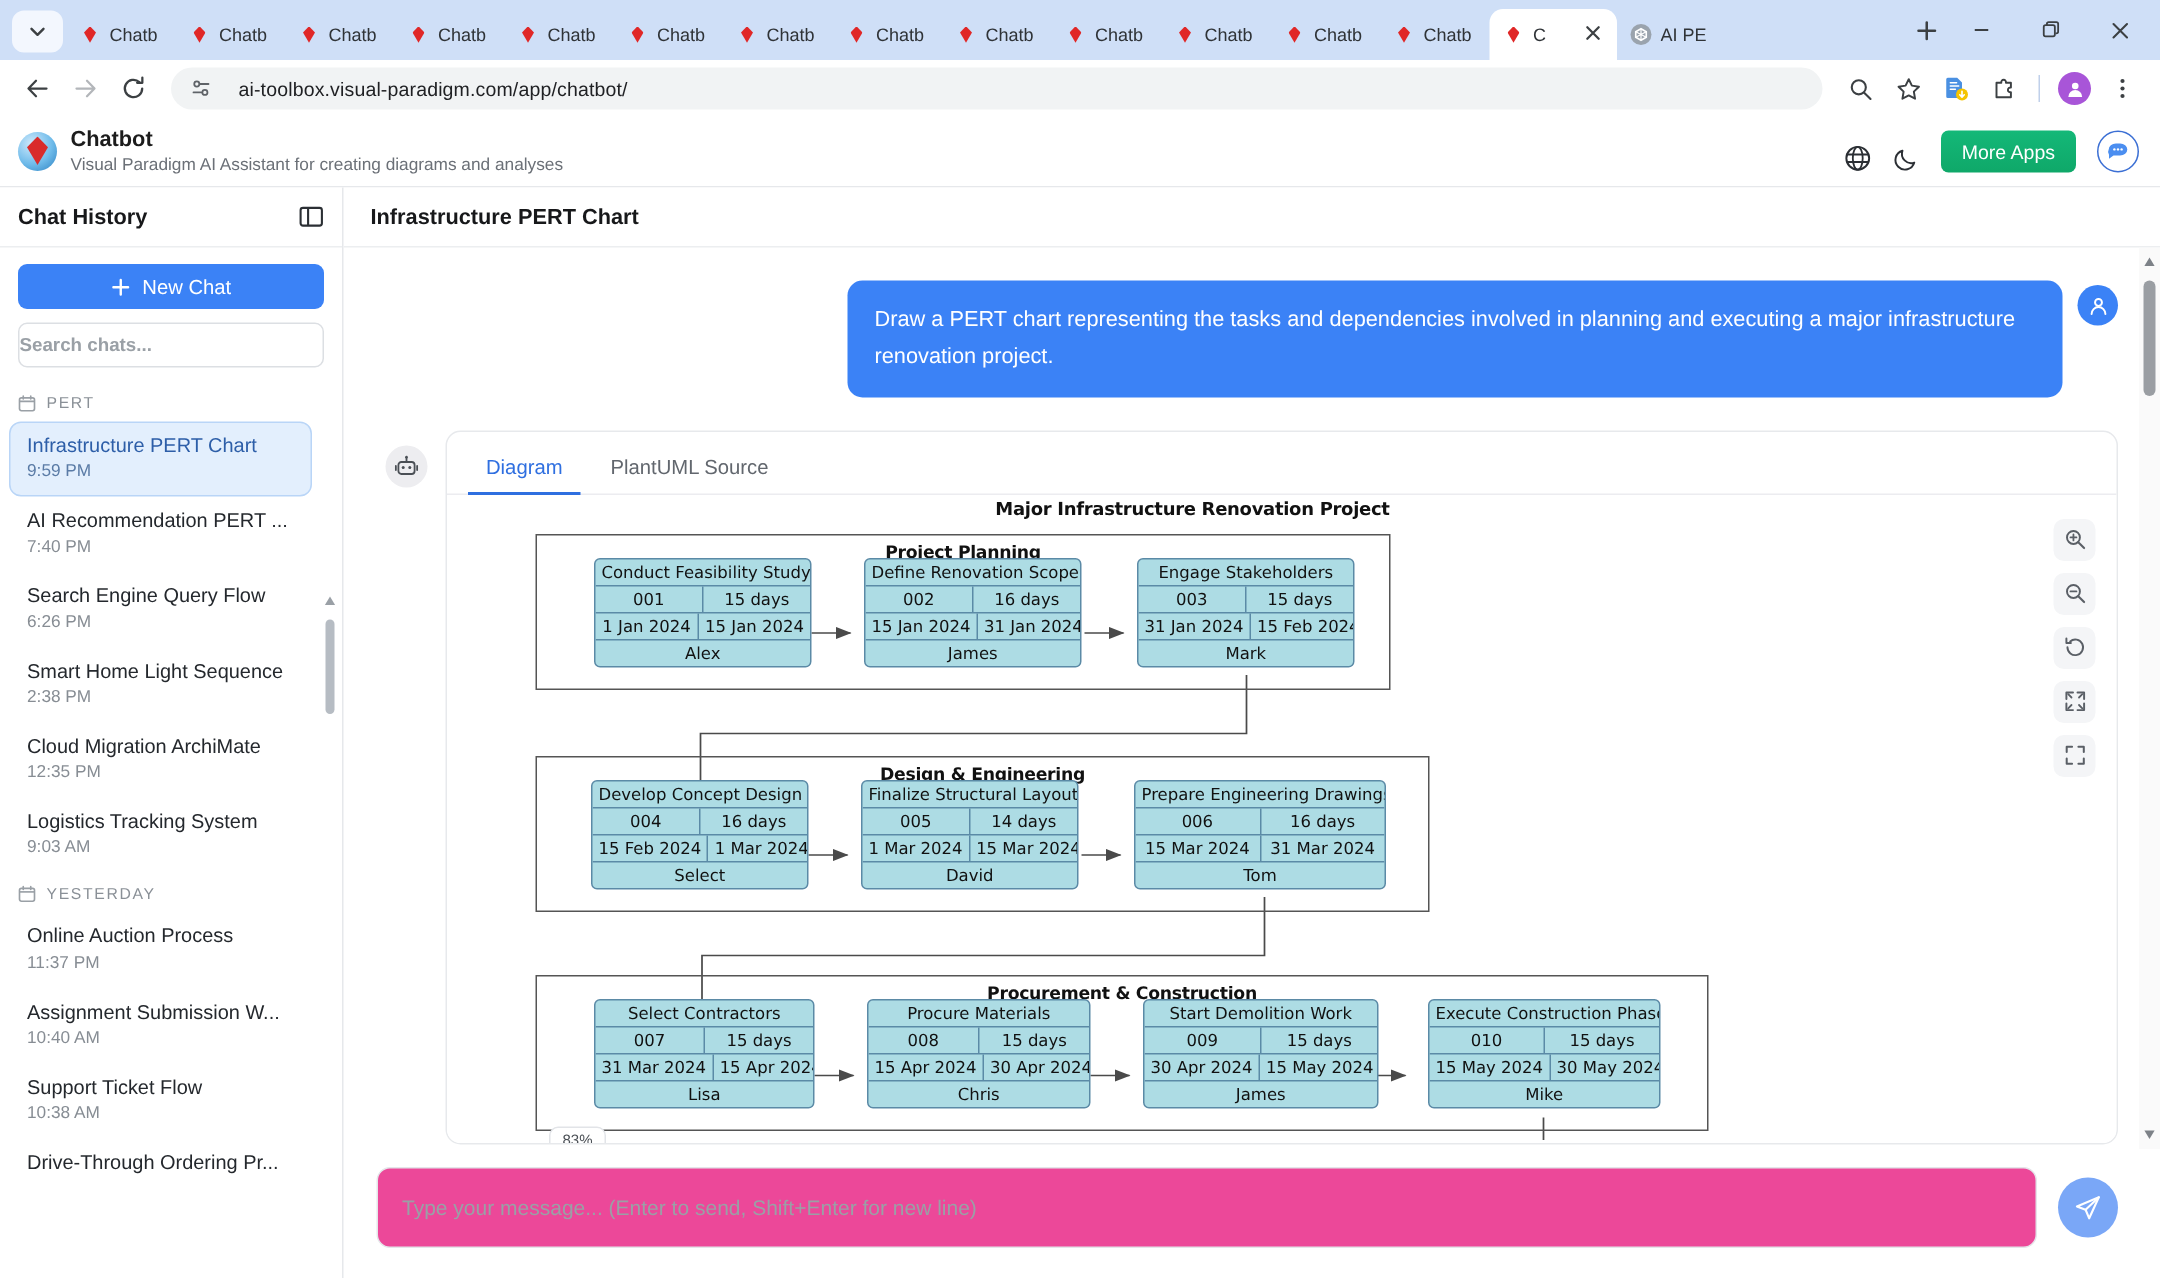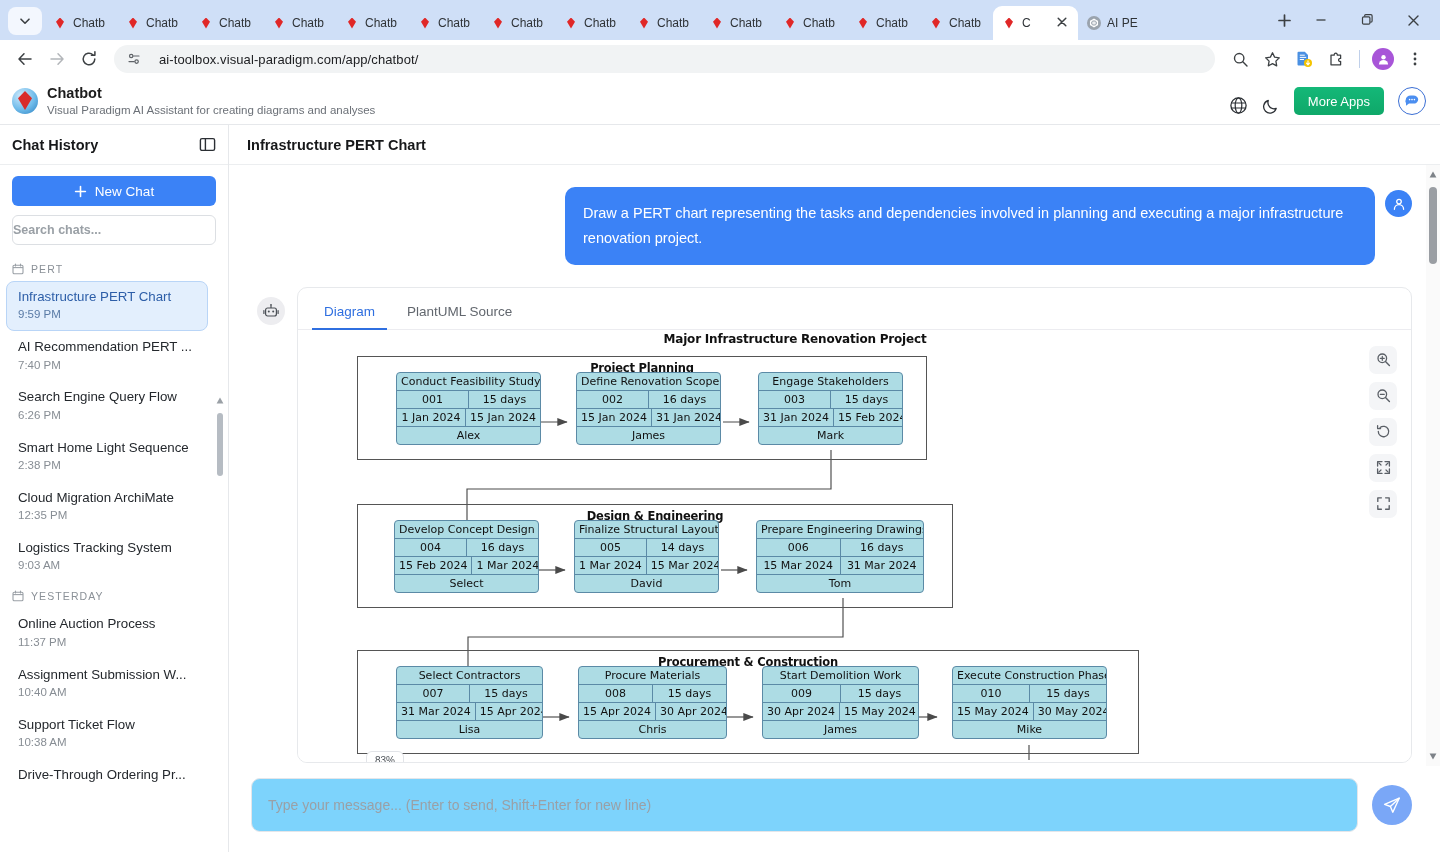--- a/index.html
+++ b/index.html
@@ -195,21 +195,21 @@
   .page-scroll .thumb { position:absolute; top:22px; left:3px; width:8px; height:77px;
     background:#9a9ea3; border-radius:4px; }
   .page-scroll .arw { position:absolute; left:3px; }
   .page-scroll .arw.up { top:6px; } .page-scroll .arw.dn { bottom:6px; }
 
   
   .composer { flex:0 0 86px; display:flex; align-items:center; gap:14px;
     padding:10px 28px 18px 22px; background:#fff; }
   .composer-box {
     flex:1; height:54px; border:1px solid #e4e6ea; border-radius:9px; display:flex;
-    align-items:center; padding:0 16px; background:#7dd3fc; min-width:0;
+    align-items:center; padding:0 16px; background:#ec4899; min-width:0;
   }
   .composer-input { border:none; outline:none; width:100%; font-size:14px; color:#3a3f45;
     font-family:inherit; background:transparent; }
   .composer-input::placeholder { color:#9aa0a6; }
   .send-btn { width:40px; height:40px; border-radius:50%; background:#7aa7f7; border:none;
     display:flex; align-items:center; justify-content:center; cursor:pointer; flex:0 0 40px; }
 </style>
 </head>
 <body>
 

